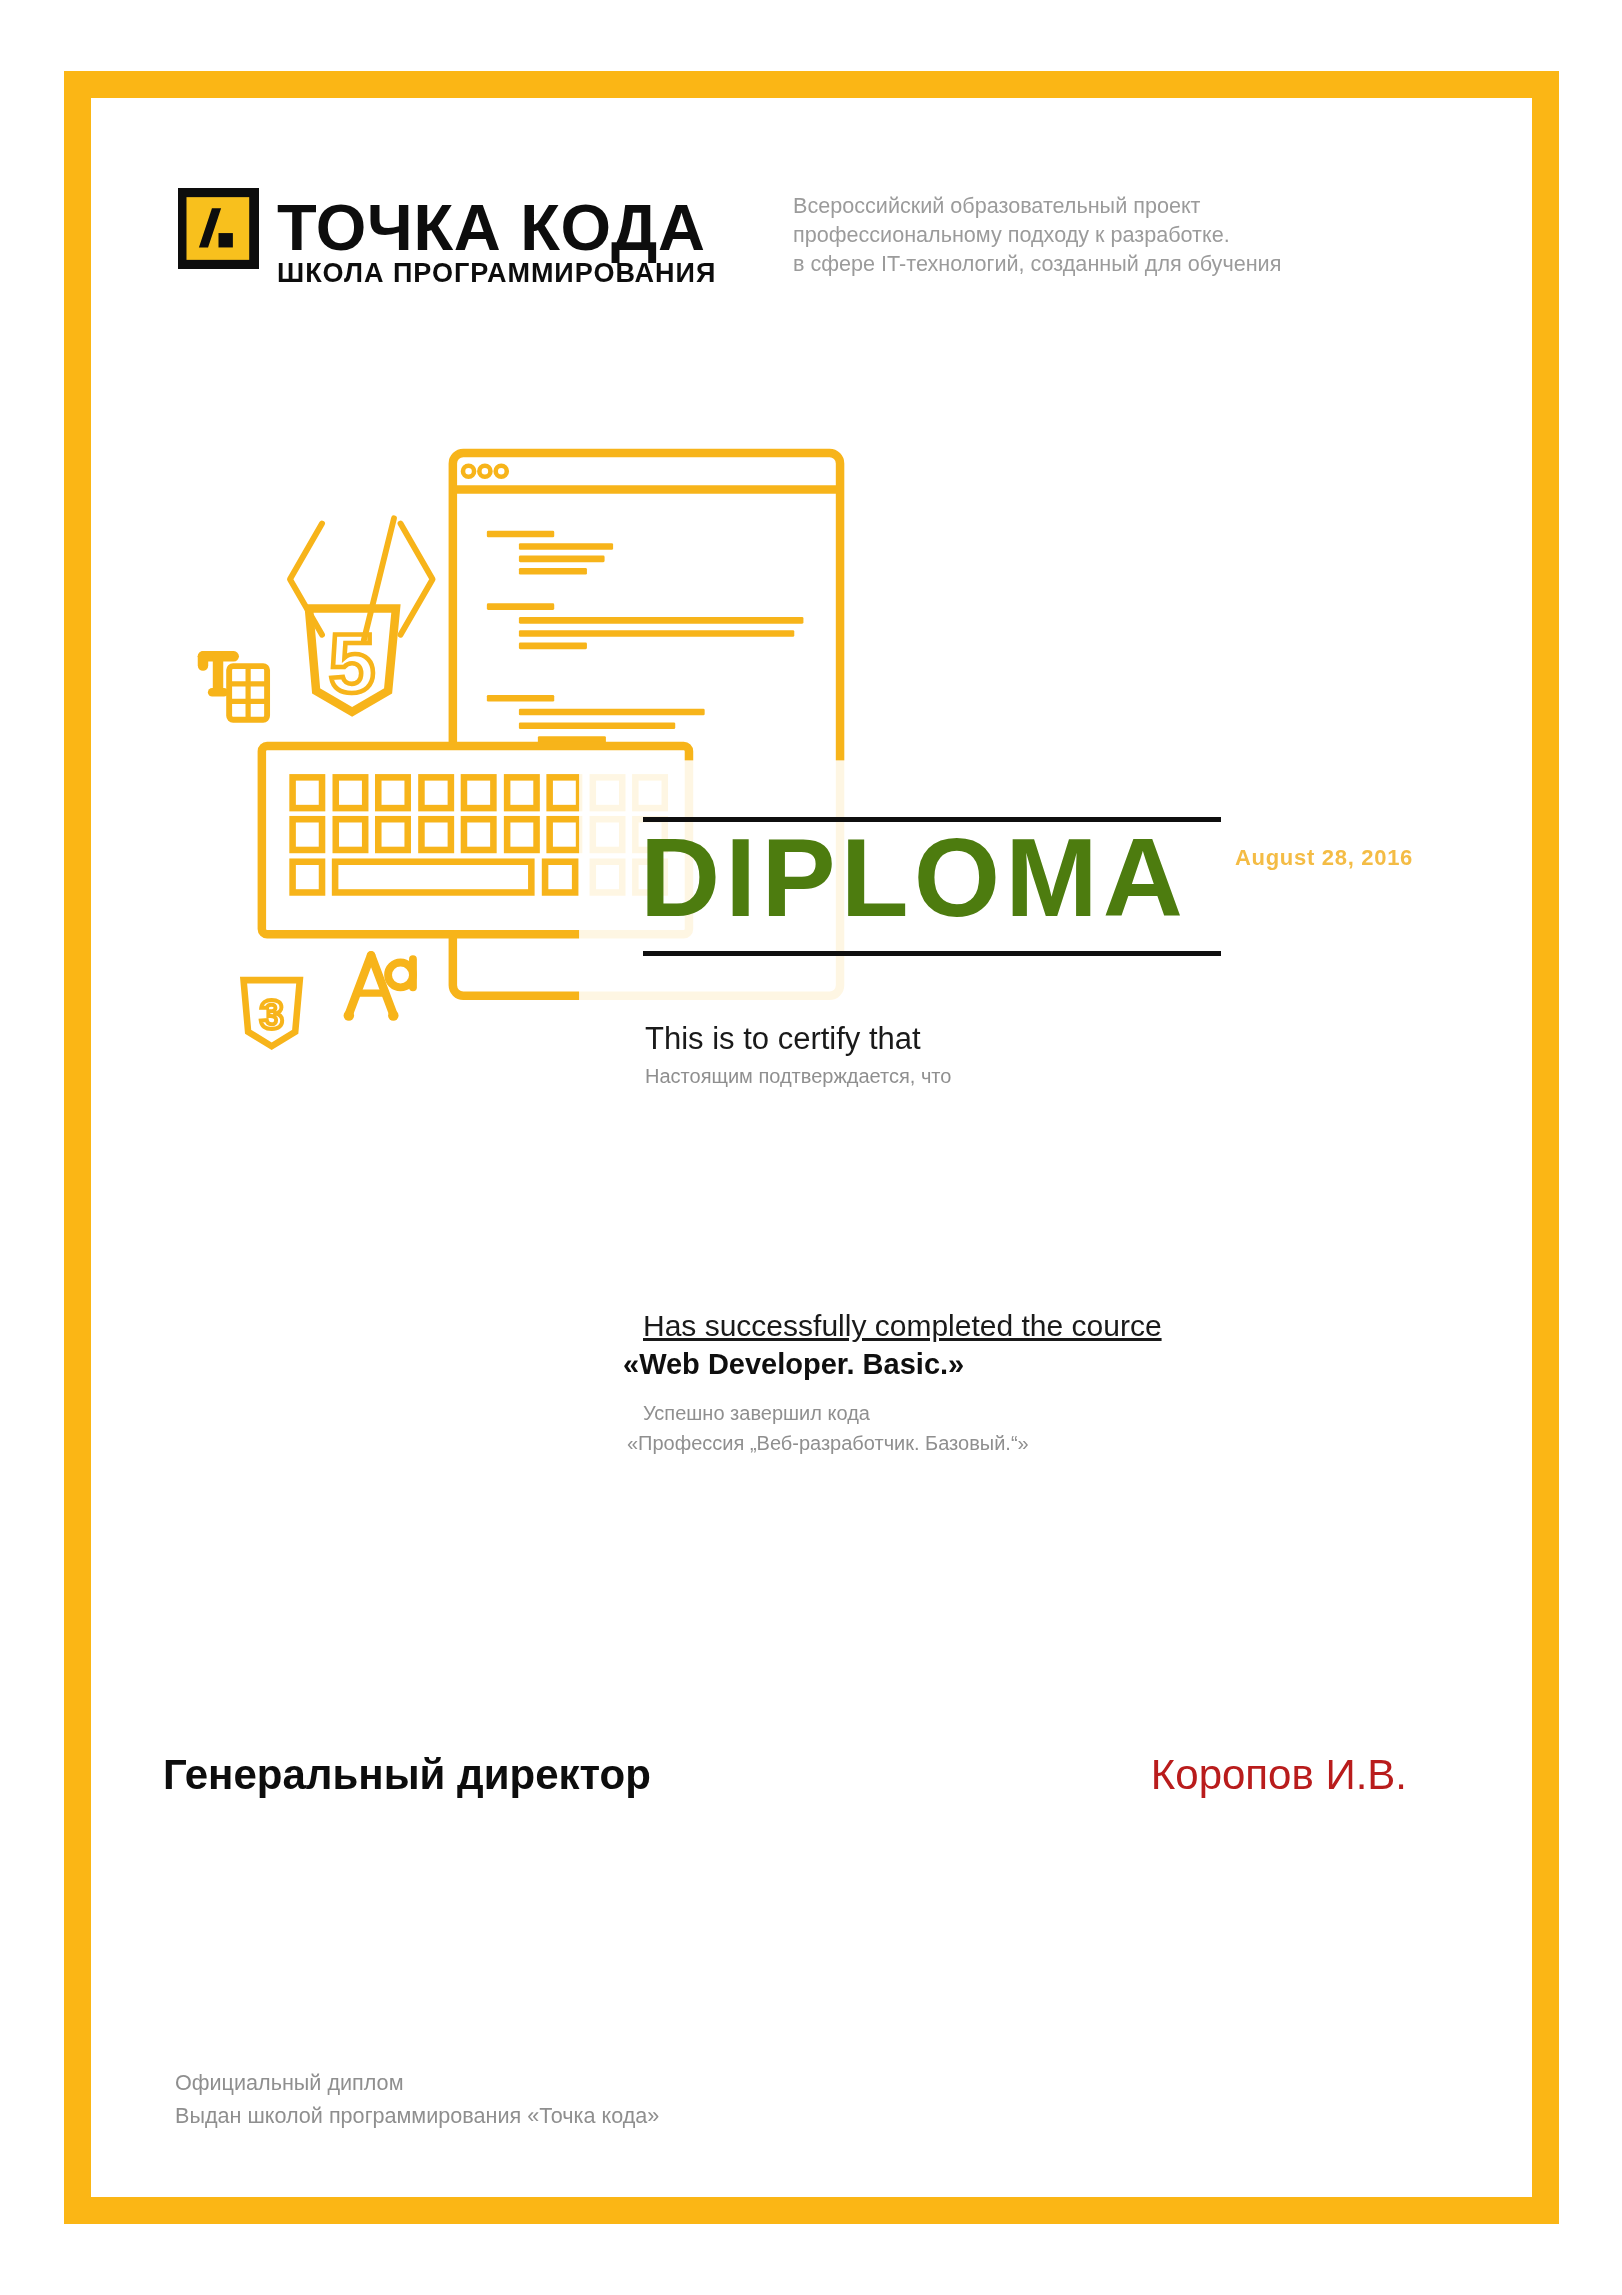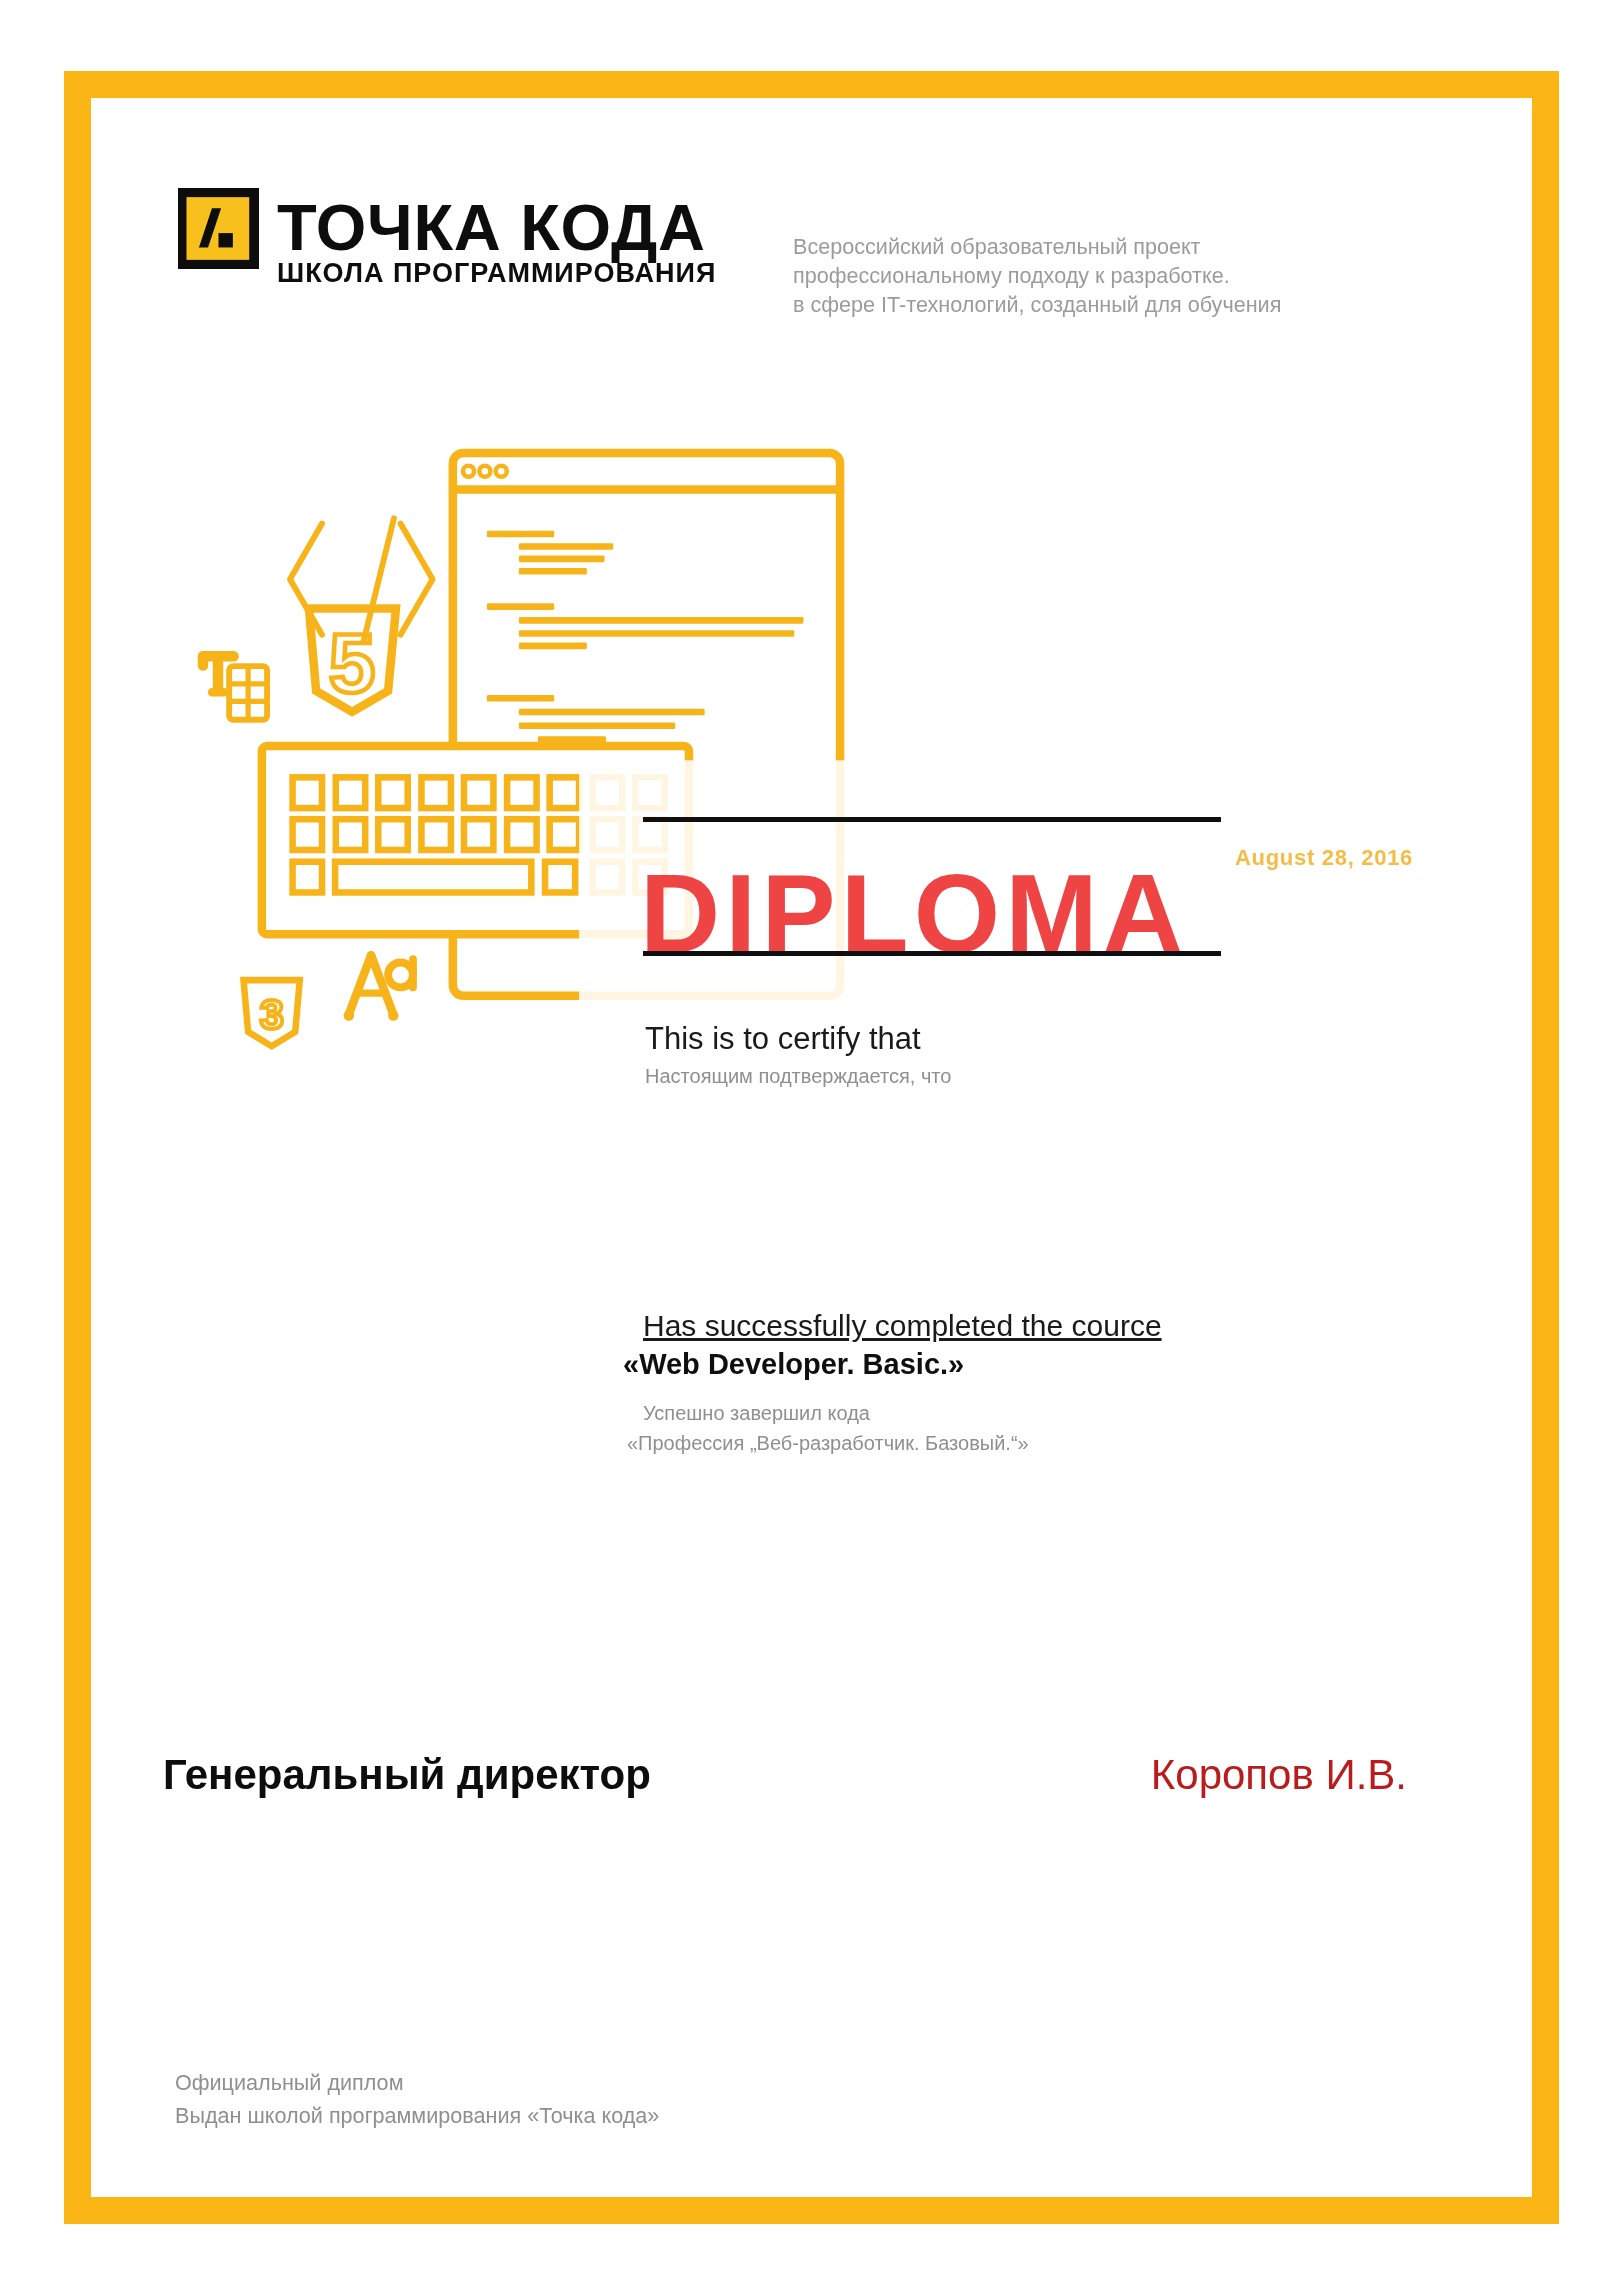--- a/index.html
+++ b/index.html
@@ -16,31 +16,31 @@
 
   .frame{left:64px;top:71px;width:1495px;height:2153px;border:27.5px solid var(--frame);}
 
   
   .logo-mark{left:178px;top:188px;width:81px;height:81px;}
   .brand-name{left:277px;top:195px;font-size:65px;line-height:65px;font-weight:700;
     letter-spacing:0.7px;color:#0d0d0d;text-align:center;}
   .brand-subtitle{left:277px;top:260px;font-size:27px;line-height:27px;font-weight:700;
     letter-spacing:1px;color:#0d0d0d;}
   .project-desc{left:793px;top:191px;width:654px;font-size:21.6px;line-height:29px;
-    color:#9B9B9B;font-weight:400;margin-top:41px;}
+    color:#9B9B9B;font-weight:400;}
 
   
   .illustration{left:183px;top:432px;width:766px;height:641px;}
 
   
   .rule{background:#0f0f0f;height:4.6px;width:578px;left:643px;}
   .rule-top{top:817px;}
   .rule-bottom{top:951px;}
   .diploma-title{left:640px;top:823px;font-size:111px;line-height:111px;font-weight:700;
-    letter-spacing:5.2px;color:#ef4444;margin-top:36px;}
+    letter-spacing:5.2px;color:#4d7c0f;}
   .diploma-date{left:1235px;top:847px;font-size:22px;line-height:22px;font-weight:700;
     color:var(--date);letter-spacing:0.7px;}
   .certify-en{left:645px;top:1022px;font-size:31px;line-height:34px;color:#1a1a1a;}
   .certify-ru{left:645px;top:1065px;font-size:20px;line-height:23.6px;color:var(--gray);}
 
   .completed-en{left:643px;top:1309px;font-size:30px;line-height:34px;color:#1a1a1a;text-decoration:underline;}
   .course-name{left:623px;top:1348px;font-size:29px;line-height:33px;font-weight:700;color:#0f0f0f;}
   .completed-ru{left:643px;top:1400px;font-size:20px;line-height:26px;color:var(--gray);}
   .course-name-ru{left:627px;top:1430px;font-size:20px;line-height:26px;color:var(--gray);}
 

